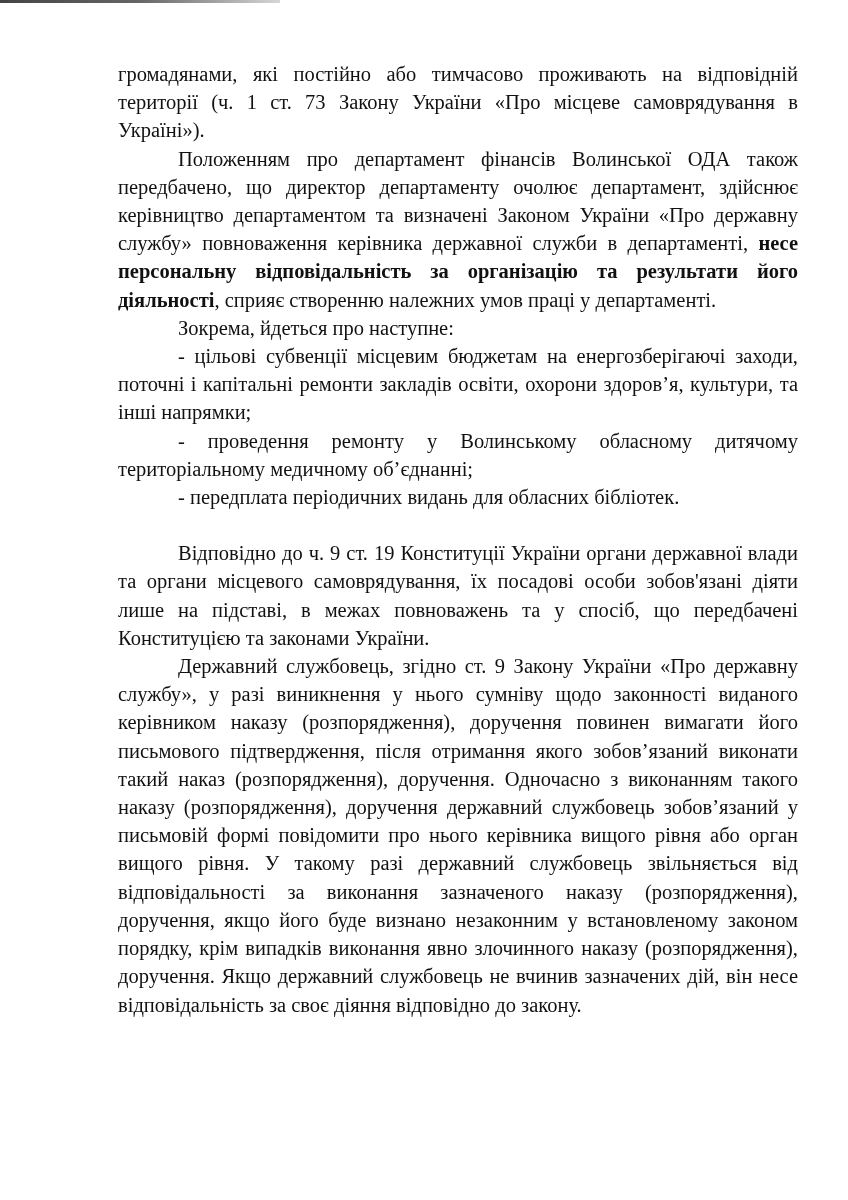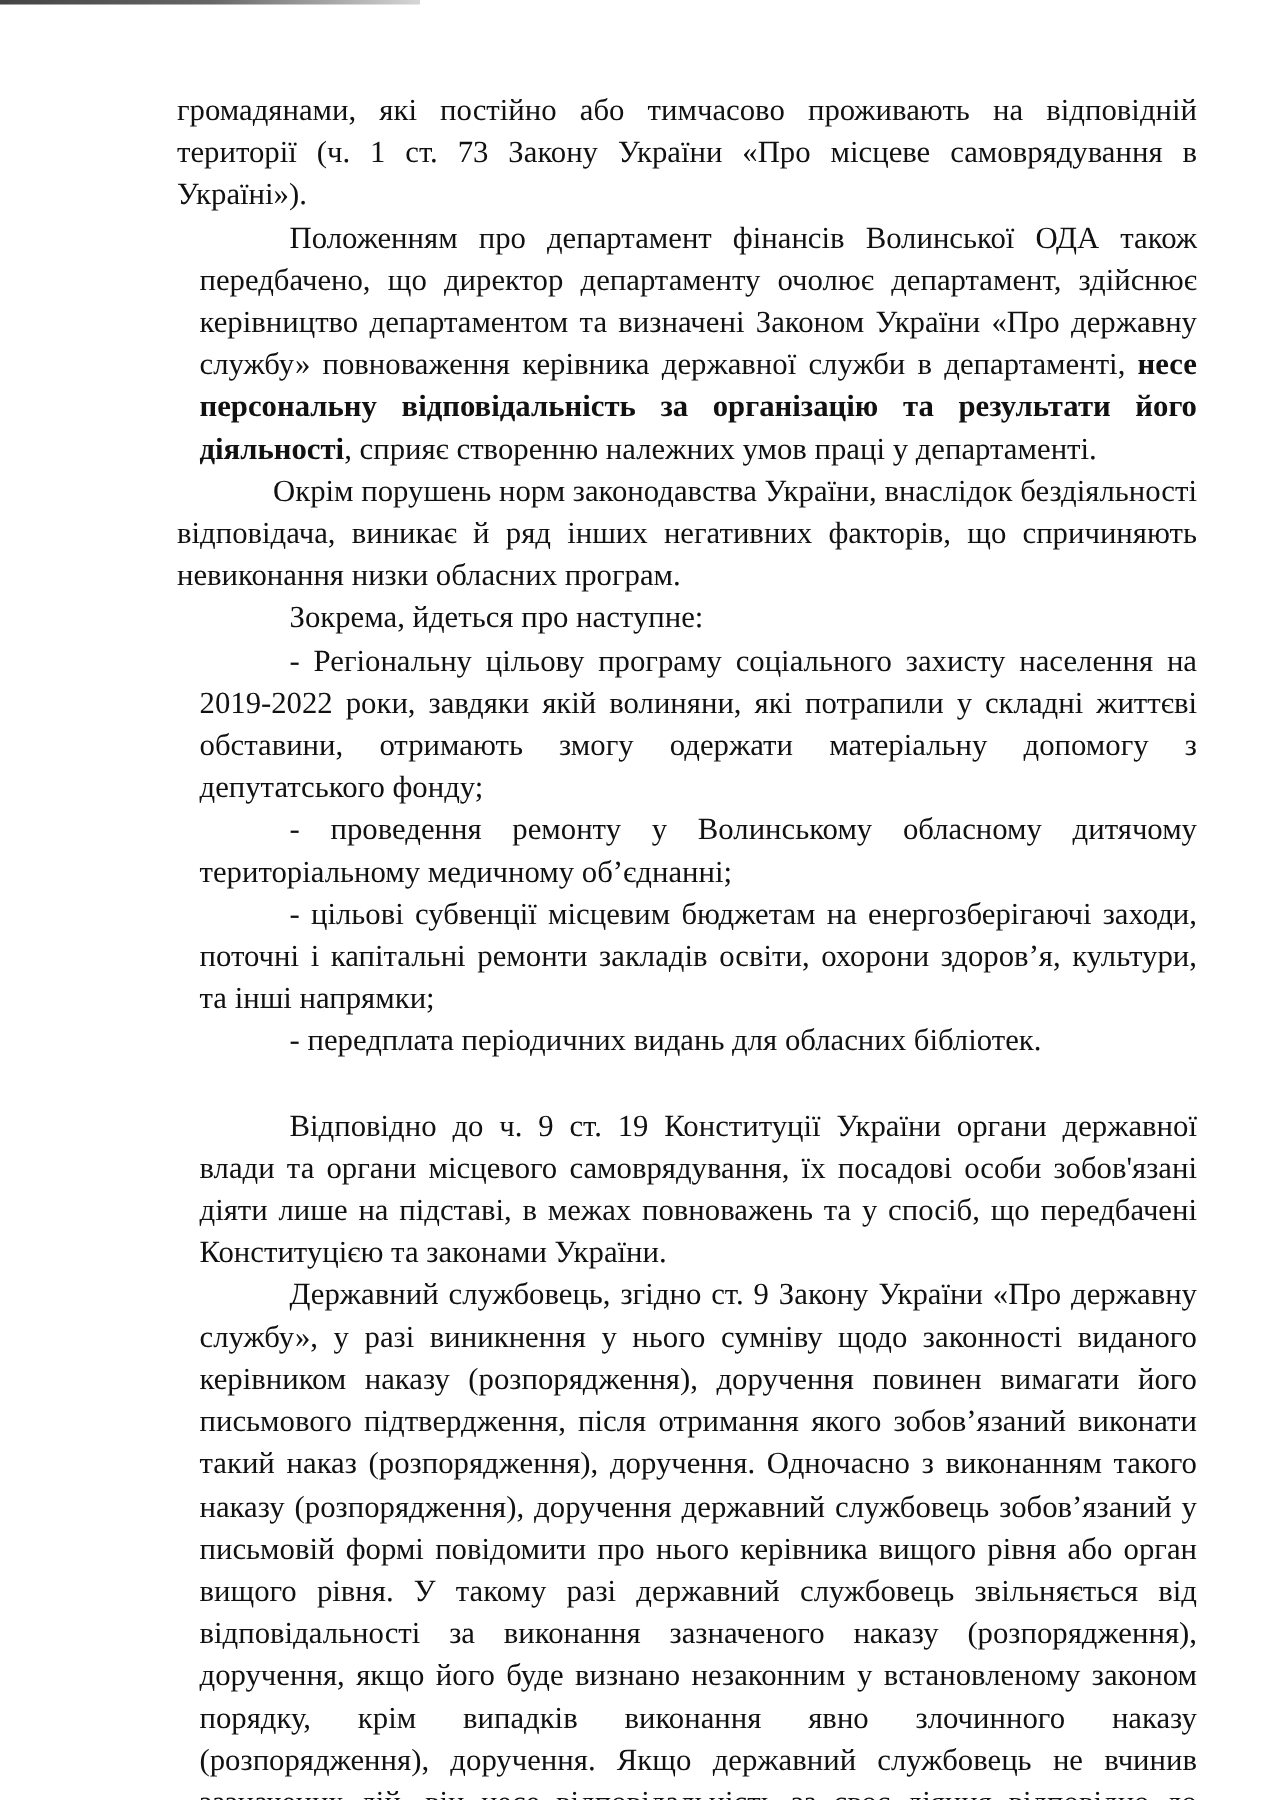--- a/index.html
+++ b/index.html
@@ -9,43 +9,41 @@
   }
   .scan-edge {
     position: absolute; left: 0; top: 0; width: 280px; height: 3px;
     background: linear-gradient(to right, #444 0%, #666 50%, rgba(120,120,120,0.3) 100%);
   }
   .page {
     position: absolute; left: 118px; top: 60px; width: 680px;
     font-size: 20.5px; line-height: 28.2px;
   }
   p { margin: 0; text-align: justify; text-align-last: left; }
-  .indent { text-indent: 60px; margin-left: 15px; }
+  .indent { text-indent: 60px; }
   .indent-sm { text-indent: 64px; }
   .gap { height: 28px; }
   b { font-weight: bold; }
 </style>
 </head>
 <body>
 
 <div class="scan-edge"></div>
 
 <div class="page">
   <p>громадянами, які постійно або тимчасово проживають на відповідній території (ч. 1 ст. 73 Закону України «Про місцеве самоврядування в Україні»).</p>
 
   <p class="indent"><span>Положенням про департамент фінансів Волинської ОДА також передбачено, що директор департаменту очолює департамент, здійснює керівництво департаментом та визначені Законом України «Про державну службу» повноваження керівника державної служби в департаменті, </span><b>несе персональну відповідальність за організацію та результати його діяльності</b><span>, сприяє створенню належних умов праці у департаменті.</span></p>
 
-  <p class="indent-sm">Окрім порушень норм законодавства України, внаслідок бездіяльності відповідача, виникає й ряд інших негативних факторів, що спричиняють невиконання низки обласних програм.</p>
 
   <p class="indent">Зокрема, йдеться про наступне:</p>
 
   <div>
-    <p class="indent">- Регіональну цільову програму соціального захисту населення на 2019-2022 роки, завдяки якій волиняни, які потрапили у складні життєві обставини, отримають змогу одержати матеріальну допомогу з депутатського фонду;</p>
+    <p class="indent">- цільові субвенції місцевим бюджетам на енергозберігаючі заходи, поточні і капітальні ремонти закладів освіти, охорони здоров’я, культури, та інші напрямки;</p>
     <p class="indent">- проведення ремонту у Волинському обласному дитячому територіальному медичному об’єднанні;</p>
-    <p class="indent">- цільові субвенції місцевим бюджетам на енергозберігаючі заходи, поточні і капітальні ремонти закладів освіти, охорони здоров’я, культури, та інші напрямки;</p>
     <p class="indent">- передплата періодичних видань для обласних бібліотек.</p>
   </div>
 
   <div class="gap"></div>
 
   <p class="indent">Відповідно до ч. 9 ст. 19 Конституції України органи державної влади та органи місцевого самоврядування, їх посадові особи зобов'язані діяти лише на підставі, в межах повноважень та у спосіб, що передбачені Конституцією та законами України.</p>
   <p class="indent">Державний службовець, згідно ст. 9 Закону України «Про державну службу»,  у разі виникнення у нього сумніву щодо законності виданого керівником наказу (розпорядження), доручення повинен вимагати його письмового підтвердження, після отримання якого зобов’язаний виконати такий наказ (розпорядження), доручення. Одночасно з виконанням такого наказу (розпорядження), доручення державний службовець зобов’язаний у письмовій формі повідомити про нього керівника вищого рівня або орган вищого рівня. У такому разі державний службовець звільняється від відповідальності за виконання зазначеного наказу (розпорядження), доручення, якщо його буде визнано незаконним у встановленому законом порядку, крім випадків виконання явно злочинного наказу (розпорядження), доручення. Якщо державний службовець не вчинив зазначених дій, він несе відповідальність за своє діяння відповідно до закону.</p>
 </div>
 
 </body></html>

